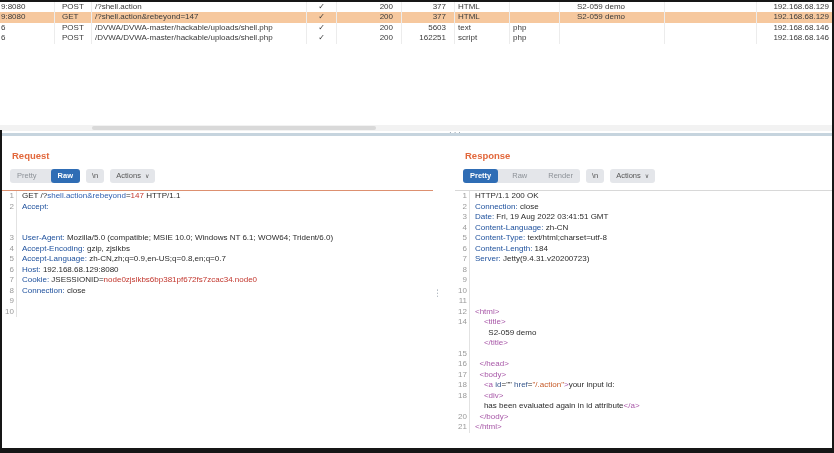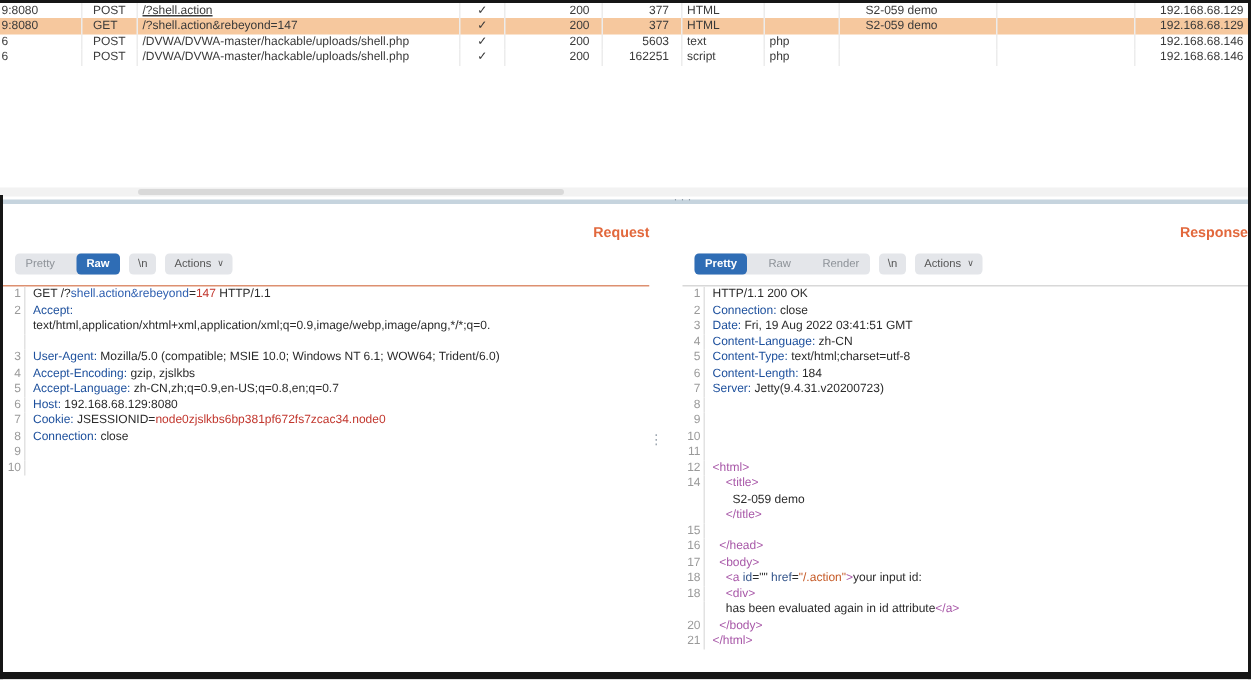--- a/index.html
+++ b/index.html
@@ -31,21 +31,21 @@
   
   .hsplit{position:absolute;left:0;top:133px;width:832px;height:3px;background:#c6d4de;}
   .hsplit .dots{position:absolute;left:449px;top:-5px;color:#8a98a4;font-size:8px;letter-spacing:2px;}
   .vsplit{position:absolute;left:433px;top:140px;width:20px;height:308px;background:#fff;}
   .vsplit .dots{position:absolute;left:0;top:148px;color:#9aa4ae;font-size:9px;}
 
   
   .panel{position:absolute;top:140px;bottom:5px;background:#fff;}
   .panel.request{left:2px;width:431px;}
   .panel.response{left:455px;width:377px;}
-  .ptitle{margin:10px 0 0 10px;font-size:9.5px;font-weight:bold;color:#e2683c;text-align:right;}
+  .ptitle{margin:10px 0 0 10px;font-size:9.5px;font-weight:bold;color:#e2683c;}
   .tabbar{position:absolute;left:8px;top:28px;height:15px;display:flex;align-items:center;gap:6px;font-size:7.5px;}
   .tgroup{display:flex;background:#e4e6ea;border-radius:3px;gap:7px;}
   .tab{padding:0 7px;height:14px;line-height:14px;color:#8d9298;border-radius:3px;}
   .tab.on{background:#2f6db5;color:#fff;font-weight:bold;}
   .pill{background:#e4e6ea;border-radius:3px;height:14px;line-height:14px;padding:0 6px;color:#555;}
   .pill.act{display:flex;align-items:center;gap:4px;}
   .chev{font-size:6px;color:#555;}
 
   
   .code{position:absolute;left:0;right:0;top:50px;bottom:0;font-size:8px;overflow:hidden;}
@@ -70,21 +70,21 @@
 </head>
 <body>
 
 <div class="screen">
   <div class="edge top"></div>
 
   <div class="history" id="history-rows">
       <div class="hrow">
         <div class="hcell c-host" style="width: 55px;">9:8080</div>
         <div class="hcell c-method" style="width: 37px;">POST</div>
-        <div class="hcell c-url" style="width: 215px; text-decoration: underline;">/?shell.action</div>
+        <div class="hcell c-url" style="width: 215px;">/?shell.action</div>
         <div class="hcell c-params ac" style="width: 30px;">✓</div>
         <div class="hcell c-status ar" style="width: 65px;">200</div>
         <div class="hcell c-length ar" style="width: 53px;">377</div>
         <div class="hcell c-mime" style="width: 55px;">HTML</div>
         <div class="hcell c-ext" style="width: 50px;"></div>
         <div class="hcell c-title" style="width: 105px;">S2-059 demo</div>
         <div class="hcell c-spacer fx"></div>
         <div class="hcell c-ip ar" style="width: 75px;">192.168.68.129</div>
       </div>
       <div class="hrow sel">
@@ -152,21 +152,20 @@
         <div class="cline">
           <span class="ln">1</span>
           <span class="lt"><span class="c-p">GET /?</span><span class="c-b">shell.action&amp;rebeyond</span><span class="c-p">=</span><span class="c-r">147</span><span class="c-p"> HTTP/1.1</span></span>
         </div>
         <div class="cline">
           <span class="ln">2</span>
           <span class="lt"><span class="c-h">Accept:</span></span>
         </div>
         <div class="cline">
           <span class="ln"></span>
-          <span class="lt"><span class="c-p">text/html,application/xhtml+xml,application/xml;q=0.9,image/webp,image/apng,*/*;q=0.</span></span>
         </div>
         <div class="cline">
           <span class="ln"></span>
         </div>
         <div class="cline">
           <span class="ln">3</span>
           <span class="lt"><span class="c-h">User-Agent:</span><span class="c-p"> Mozilla/5.0 (compatible; MSIE 10.0; Windows NT 6.1; WOW64; Trident/6.0)</span></span>
         </div>
         <div class="cline">
           <span class="ln">4</span>

